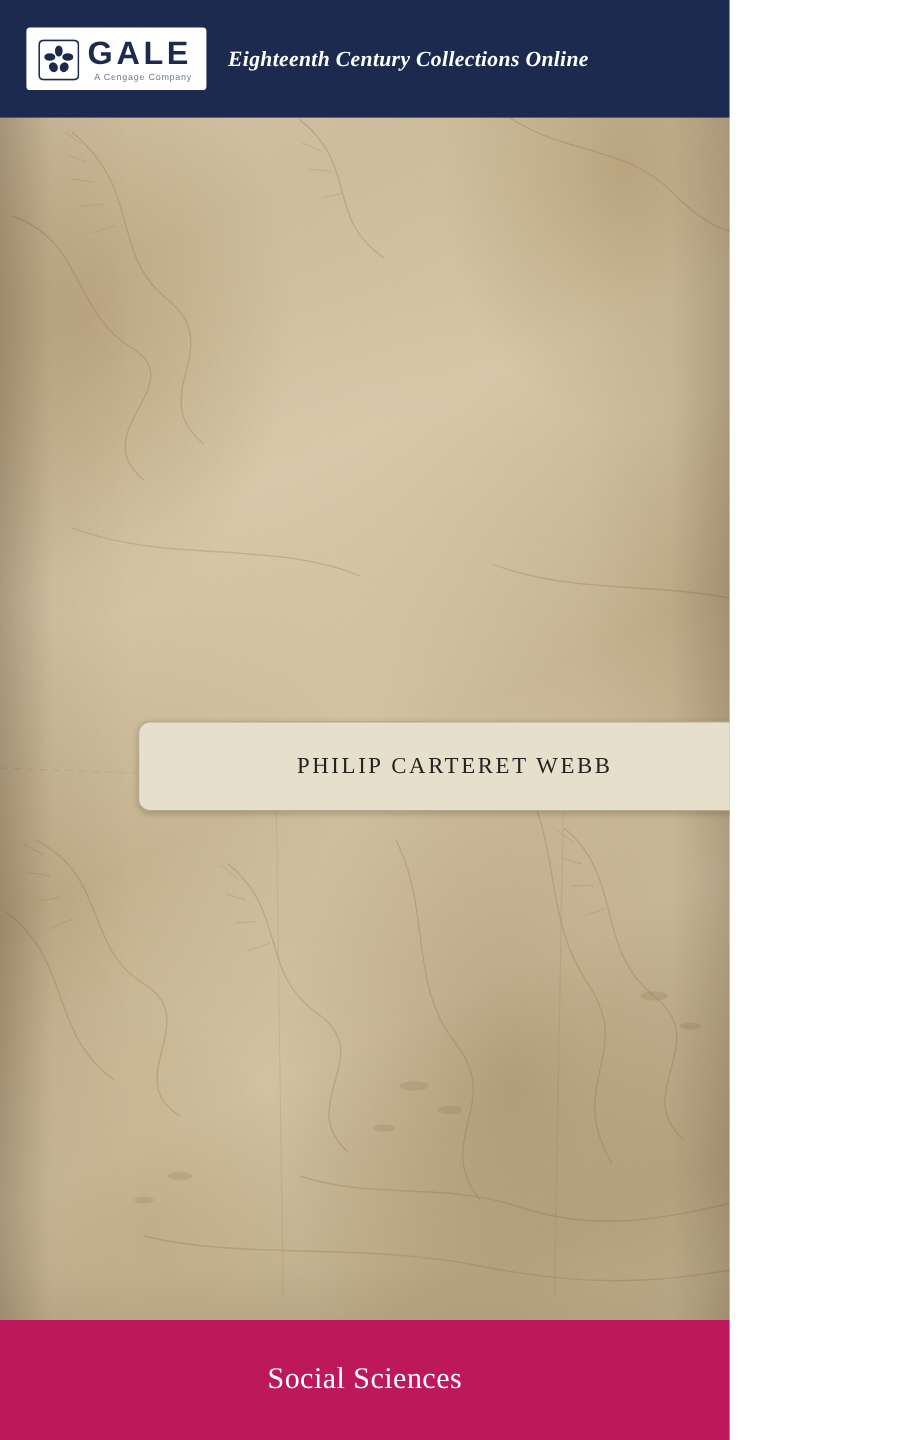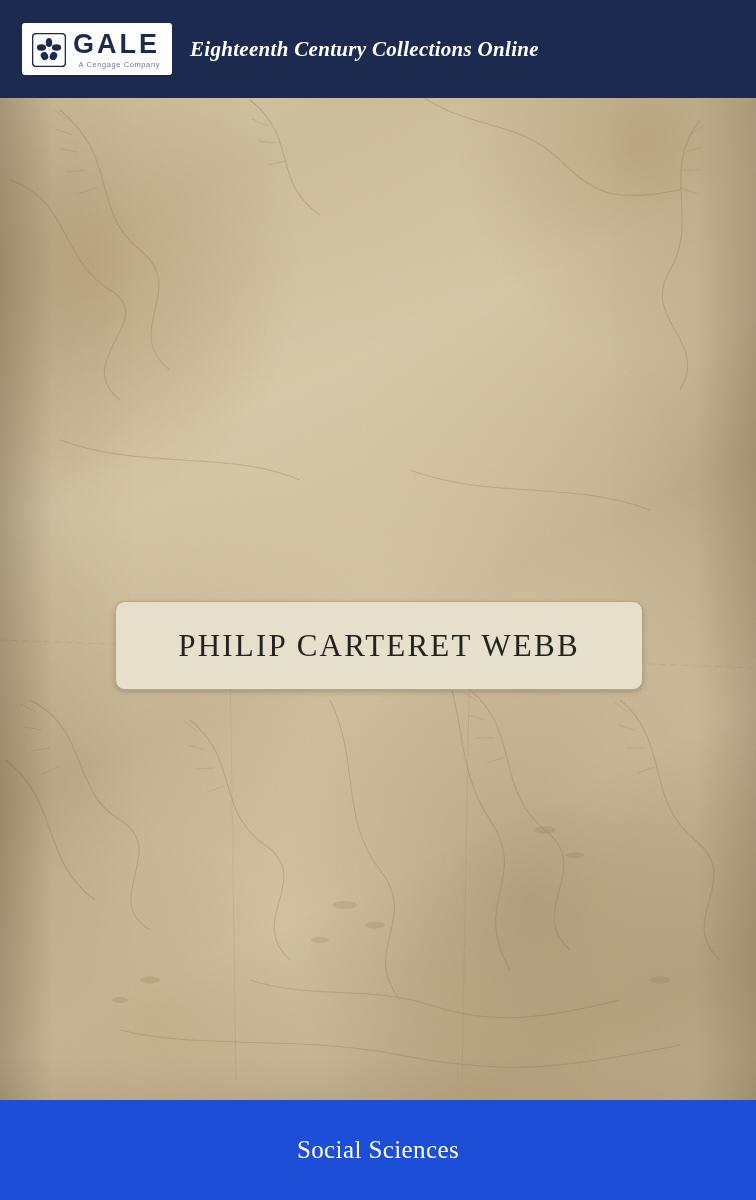--- a/index.html
+++ b/index.html
@@ -5,21 +5,21 @@
   html, body {
     margin: 0;
     padding: 0;
     background: #ffffff;
   }
   body {
     font-family: "Liberation Serif", serif;
   }
   .cover {
     position: relative;
-    width: 756px;
+    width: 608px;
     height: 1200px;
     overflow: hidden;
     background: #c9b99a;
   }
   
   .bg {
     position: absolute;
     inset: 0;
     background:
       radial-gradient(ellipse 40% 30% at 12% 22%, rgba(176,150,110,0.55), rgba(176,150,110,0) 70%),
@@ -101,21 +101,21 @@
   .banner-titles {
     margin-left: 18px;
     display: flex;
     flex-direction: column;
   }
   .banner-main {
     color: #ffffff;
     font-family: "Liberation Serif", serif;
     font-style: italic;
     font-weight: bold;
-    font-size: 21px;
+    font-size: 18px;
     letter-spacing: 0.3px;
     white-space: nowrap;
   }
   .banner-sub {
     color: #ffffff;
     font-family: "Liberation Sans", sans-serif;
     font-size: 10.5px;
     letter-spacing: 1.4px;
     text-align: right;
     margin-top: 3px;
@@ -153,33 +153,33 @@
     box-sizing: border-box;
     background: #e6dfcc;
     border: 1px solid #b3a88c;
     border-radius: 10px;
     padding: 26px 20px 25px 20px;
     box-shadow: 0 2px 5px rgba(60,45,25,0.25);
     z-index: 4;
   }
   .author-text {
     font-family: "Liberation Serif", serif;
-    font-size: 31px;
+    font-size: 19px;
     letter-spacing: 2.2px;
     color: #23231f;
     text-align: center;
     margin: 0;
   }
 
   
   .bottom-banner {
     position: absolute;
     left: 0; right: 0; bottom: 0;
     height: 100px;
-    background: #1d4ed8;
+    background: #be185d;
     display: flex;
     align-items: center;
     justify-content: center;
     z-index: 5;
   }
   .subject-text {
     color: #ffffff;
     font-family: "Liberation Serif", serif;
     font-size: 25px;
     letter-spacing: 0.4px;

